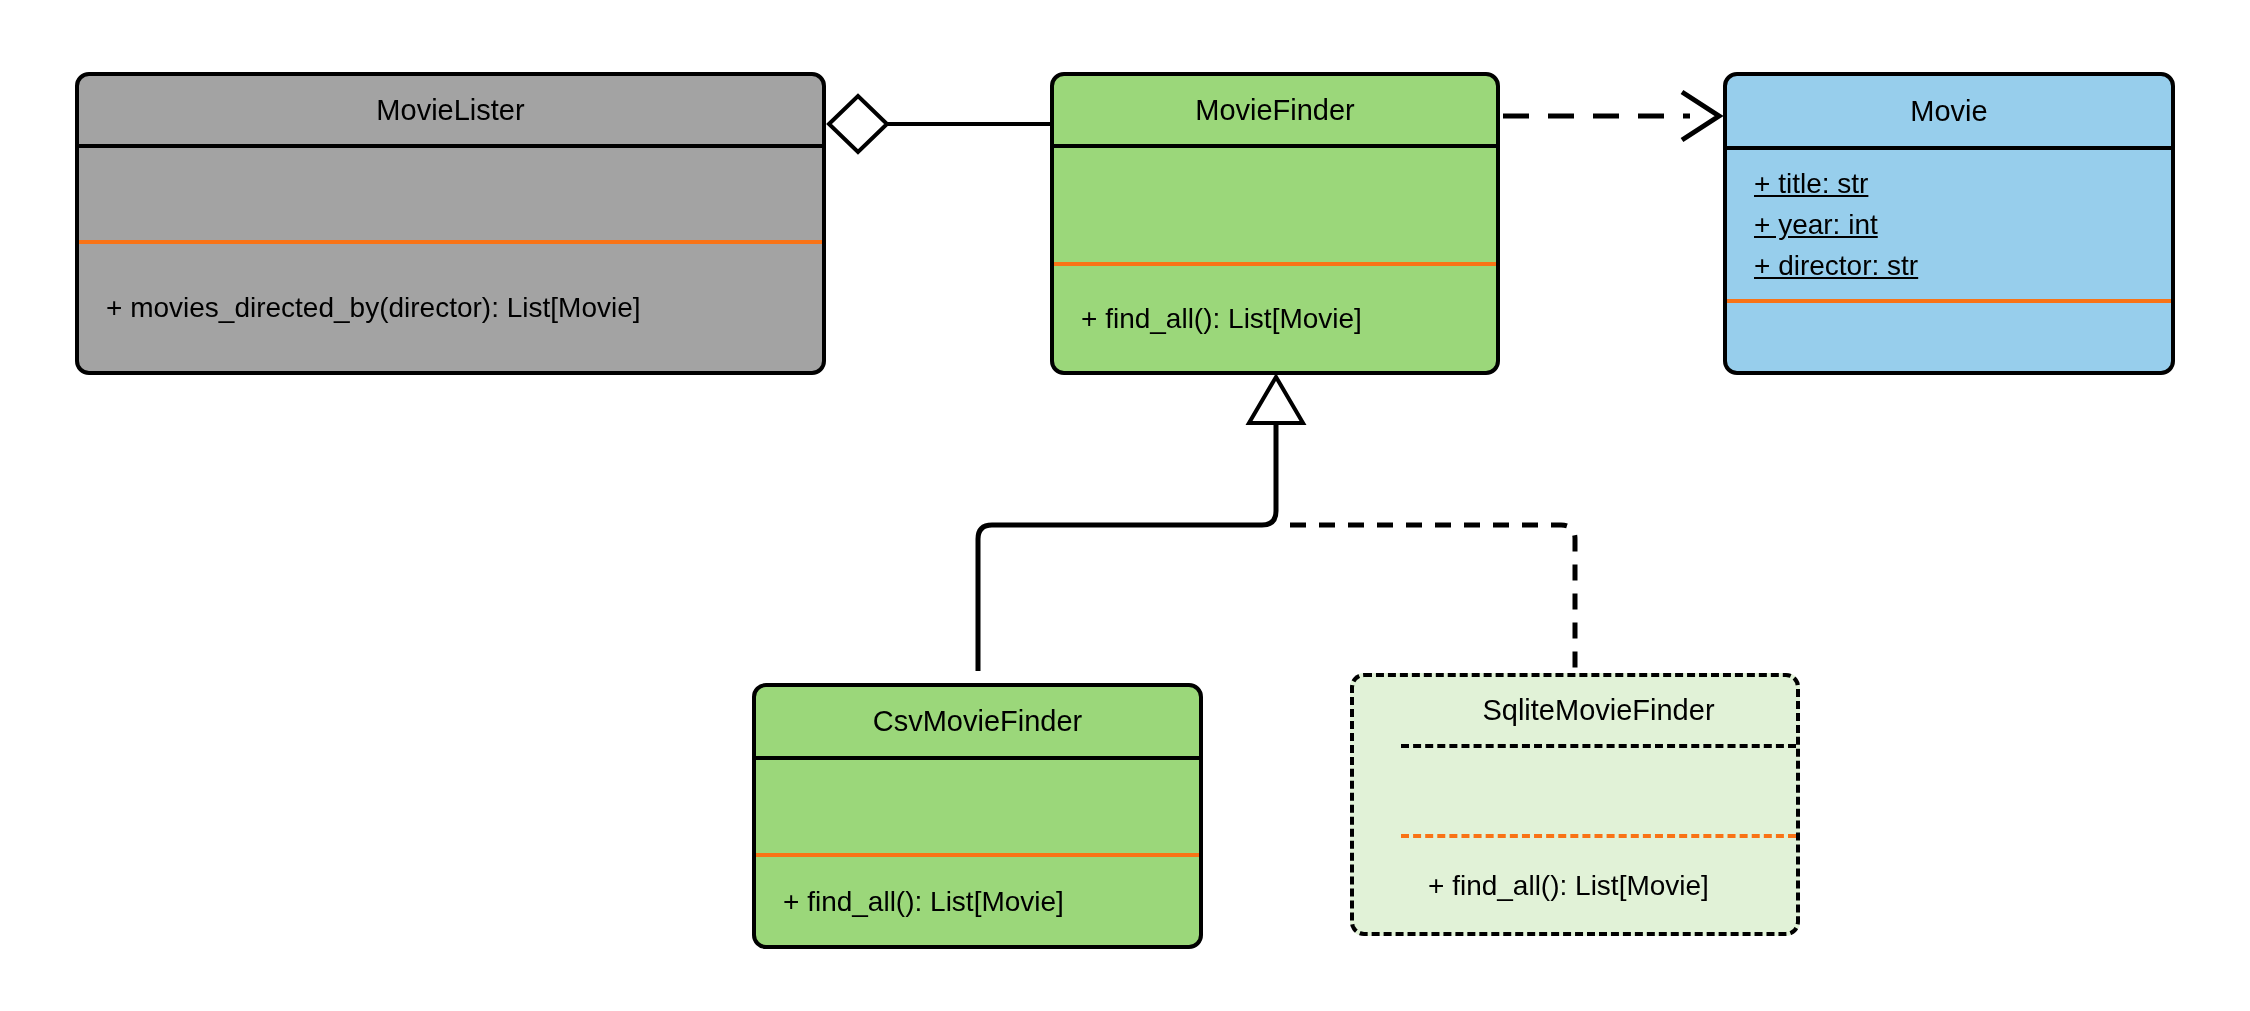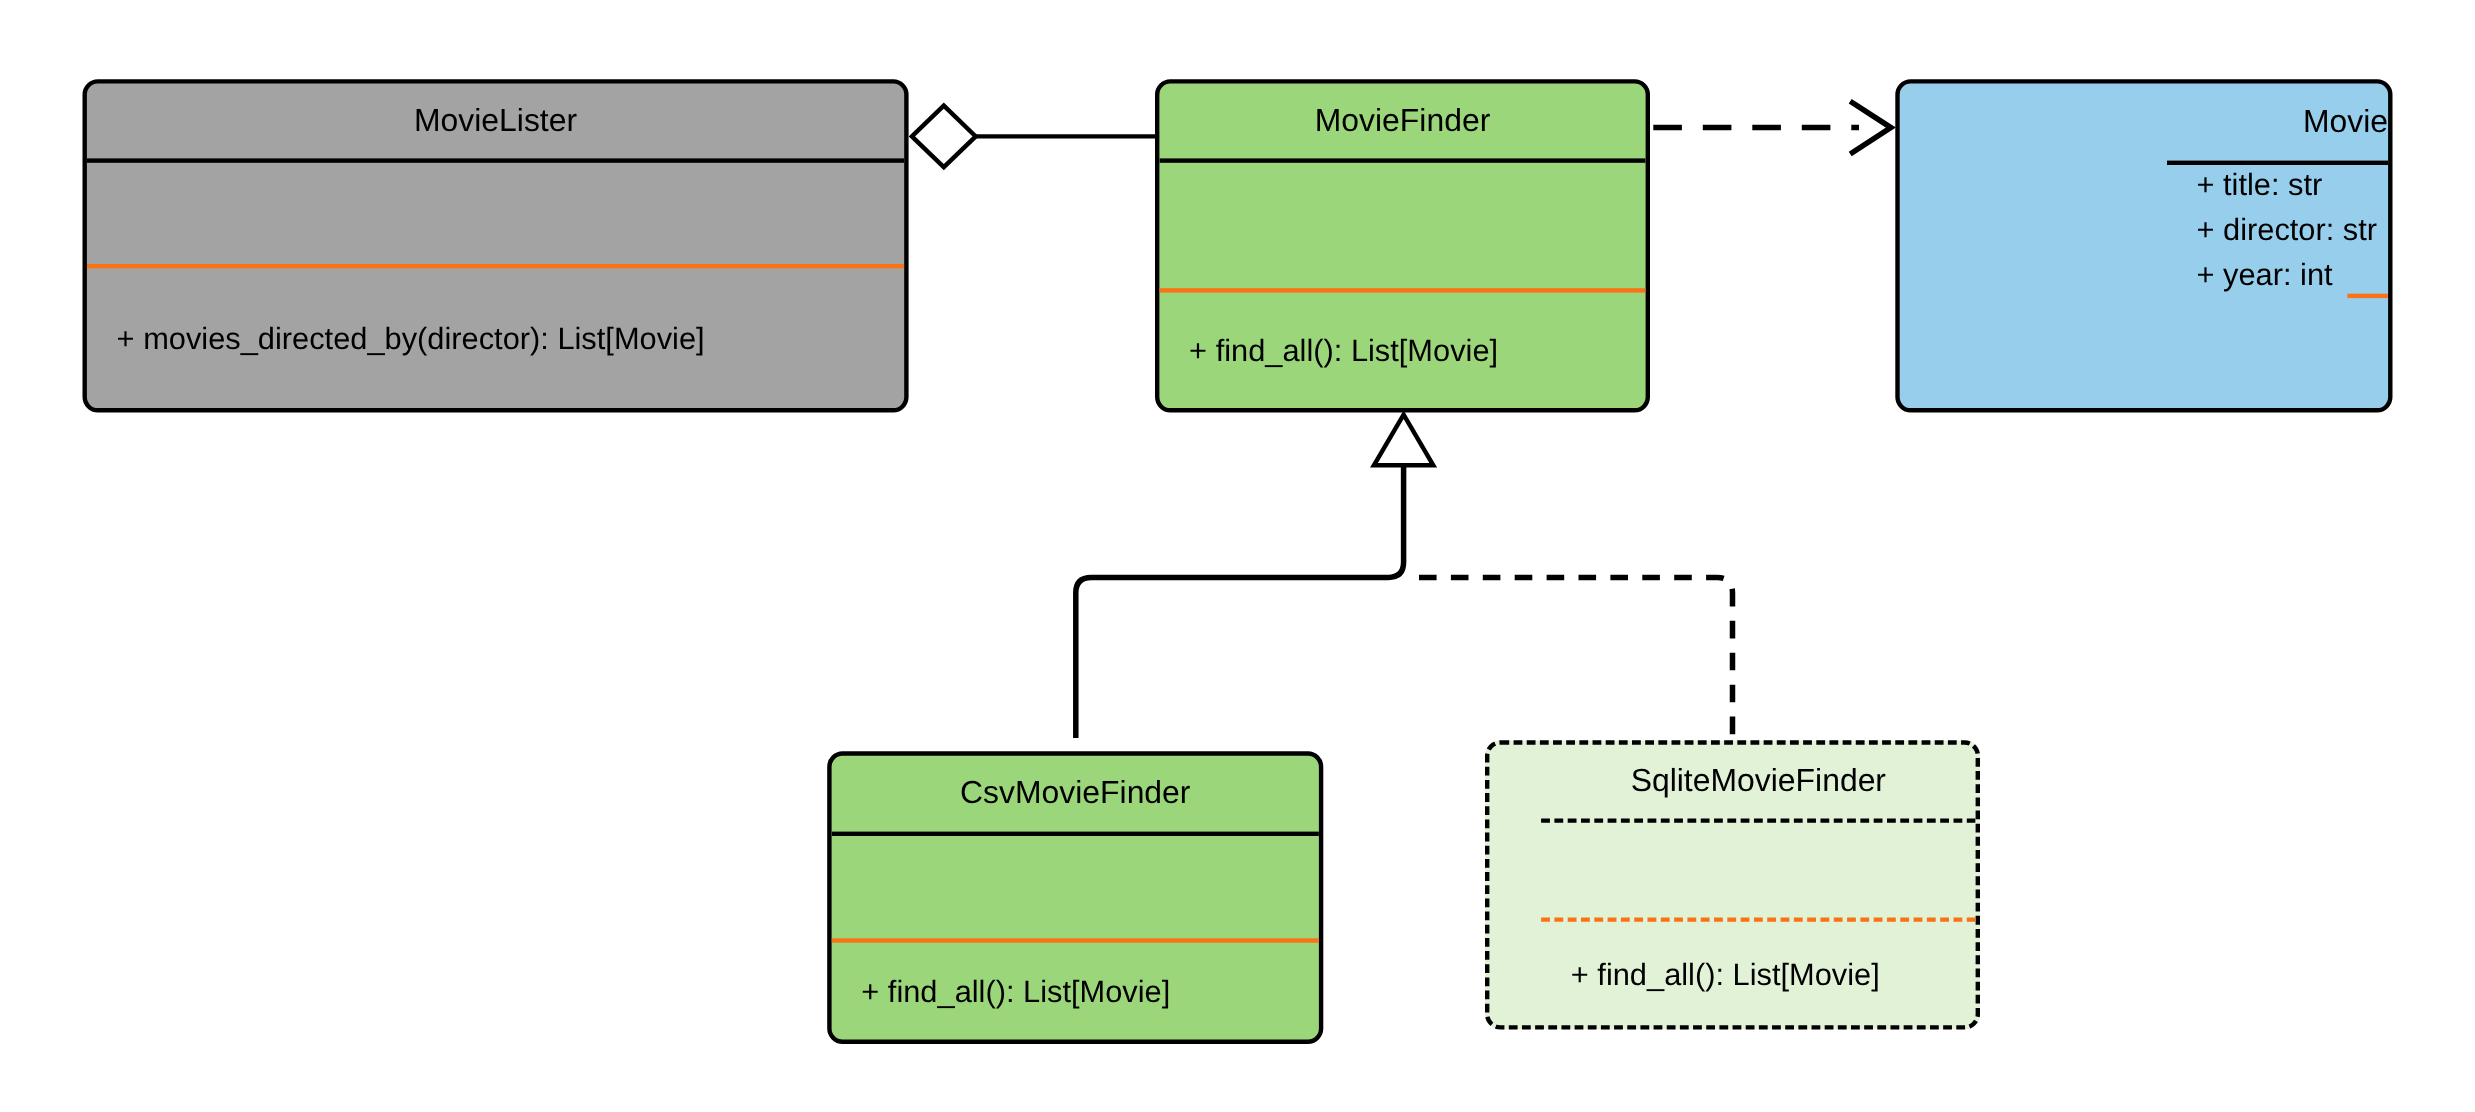--- a/index.html
+++ b/index.html
@@ -41,21 +41,21 @@
   .c-movielister{left:75px;top:72px;width:751px;height:303px;}
   .c-movielister .sec-title{height:68px;}
   .c-movielister .sec-attrs{height:96px;}
 
   .c-moviefinder{left:1050px;top:72px;width:450px;height:303px;justify-content:space-between;}
   .c-moviefinder .sec-title{height:68px;}
   .c-moviefinder .sec-attrs{height:118px;}
 
   .c-movie{left:1723px;top:72px;width:452px;height:303px;}
   .c-movie .sec-title{height:70px;}
-  .c-movie .sec-attrs{height:121px;}
+  .c-movie .sec-attrs{height:153px;text-decoration:underline;}
 
   .c-csvmoviefinder{left:752px;top:673px;width:451px;height:266px;}
   .c-csvmoviefinder .sec-title{height:69px;}
   .c-csvmoviefinder .sec-attrs{height:97px;}
 
   .c-sqlitemoviefinder{left:1350px;top:673px;width:450px;height:263px;padding-left:47px;}
   .c-sqlitemoviefinder .sec-title{height:67px;}
   .c-sqlitemoviefinder .sec-attrs{height:90px;}
 </style>
 </head>
@@ -86,26 +86,26 @@
   </div>
 
   <div class="uml-class c-moviefinder" style="background-color: rgb(155, 215, 122);">
     <div class="sec sec-title">MovieFinder</div>
     <div class="sec sec-attrs"></div>
     <div class="sec sec-methods">
       <div class="member-line">+ find_all(): List[Movie]</div>
     </div>
   </div>
 
-  <div class="uml-class c-movie" style="background-color: rgb(151, 206, 236); align-items: flex-end;">
+  <div class="uml-class c-movie" style="background-color: rgb(151, 206, 236);">
     <div class="sec sec-title">Movie</div>
     <div class="sec sec-attrs">
       <div class="member-line">+ title: str</div>
+      <div class="member-line">+ year: int</div>
       <div class="member-line">+ director: str</div>
-      <div class="member-line">+ year: int</div>
     </div>
     <div class="sec sec-methods"></div>
   </div>
 
   <div class="uml-class c-csvmoviefinder" style="background-color: rgb(155, 215, 122); margin-top: 10px;">
     <div class="sec sec-title">CsvMovieFinder</div>
     <div class="sec sec-attrs"></div>
     <div class="sec sec-methods">
       <div class="member-line">+ find_all(): List[Movie]</div>
     </div>

